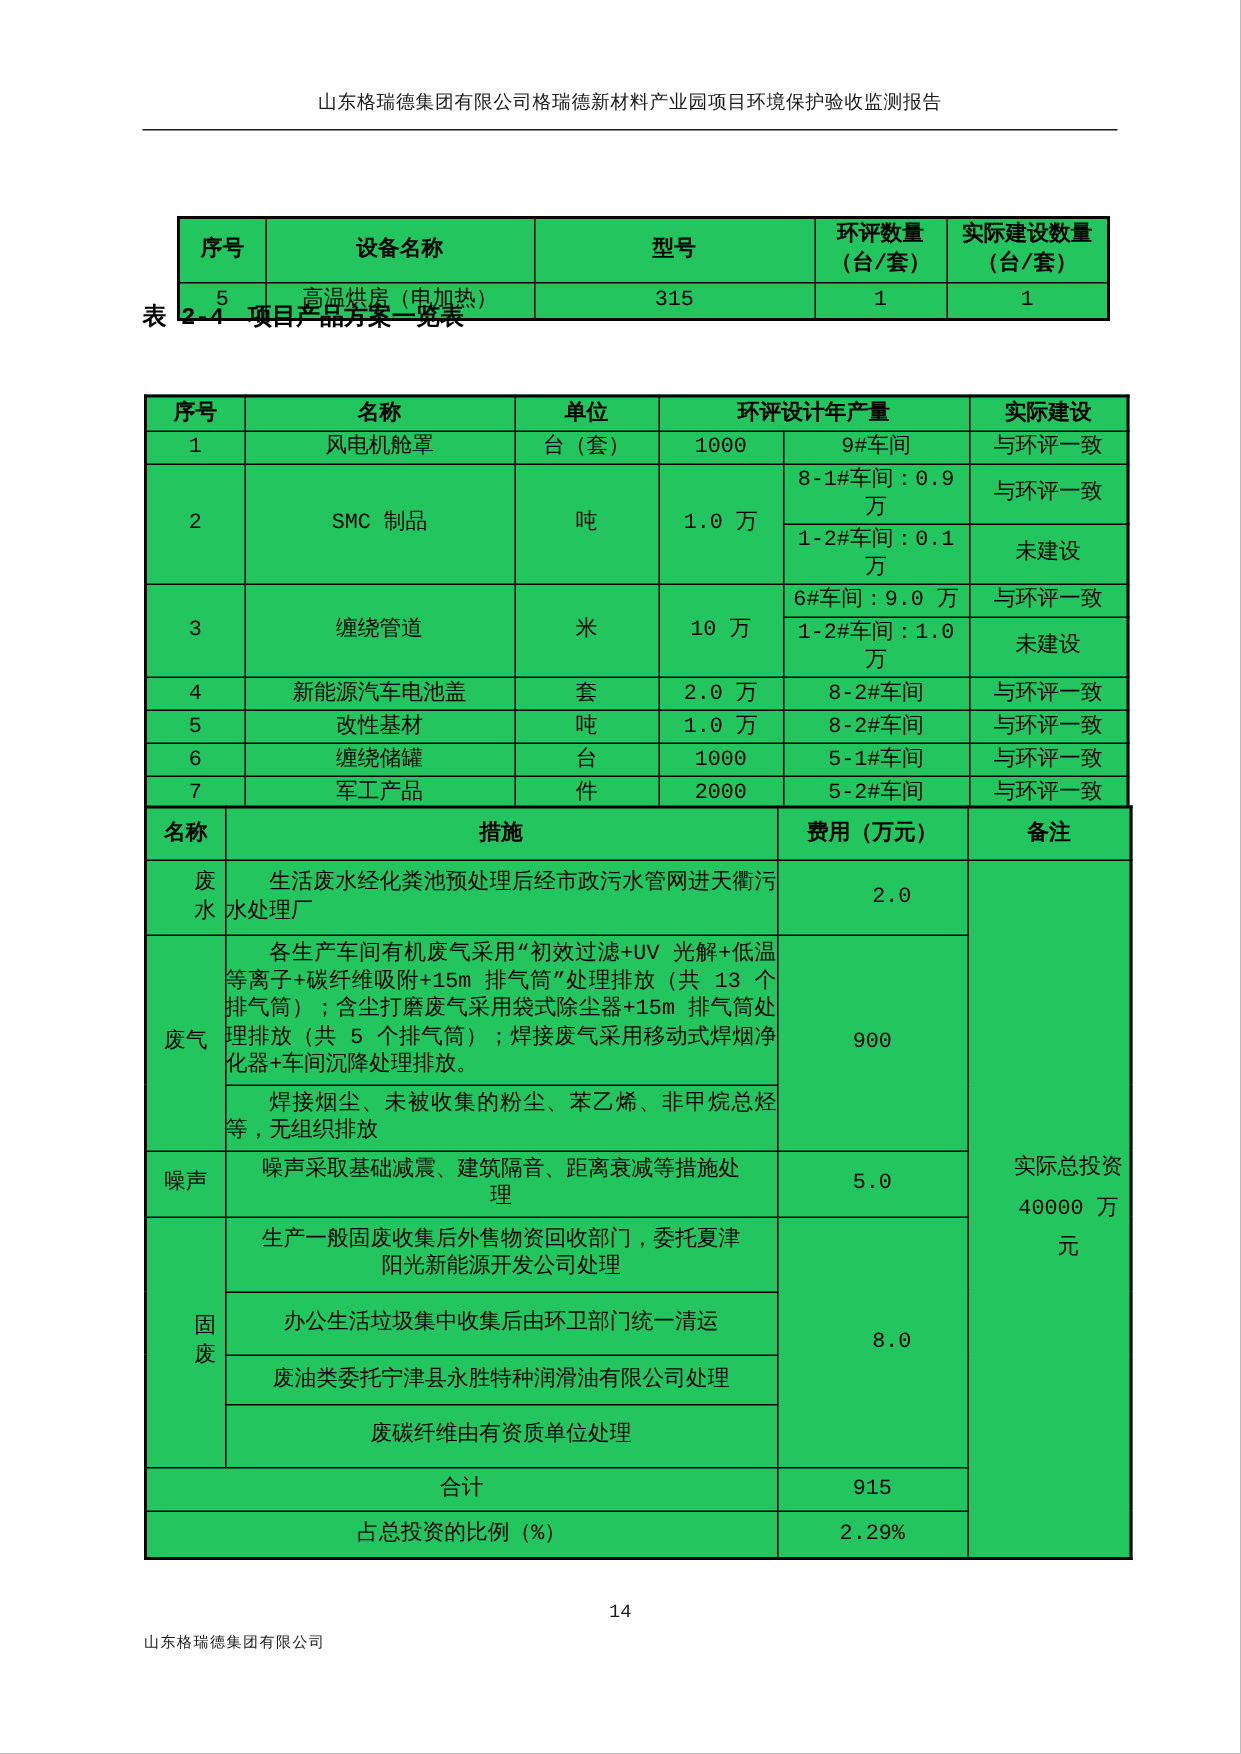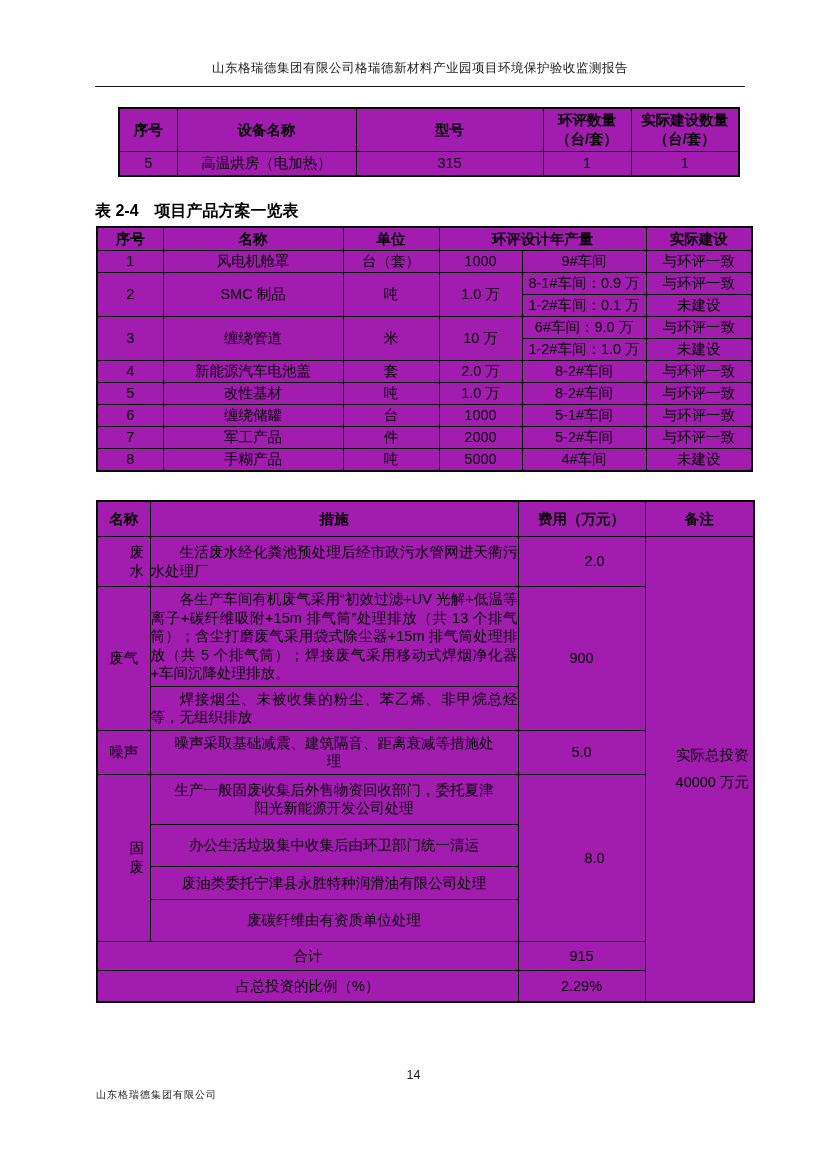--- a/index.html
+++ b/index.html
@@ -1,33 +1,33 @@
 <!DOCTYPE html>
 <html lang="zh"><head>
 <meta charset="utf-8">
 <style>
   html,body { margin:0; padding:0; background:#888; }
   .page {
     position:relative;
     width:827px; height:1169px;
     margin:0 auto;
     background:#ffffff;
-    font-family:Liberation Sans, sans-serif;
+    font-family:Liberation Mono, monospace;
     color:#000;
     overflow:hidden;
   }
   
   .doc-header {
     position:absolute; left:95px; top:60px; width:650px;
     text-align:center; font-size:12.5px; letter-spacing:.5px; color:#1a1a1a;
     padding-bottom:9px;
     border-bottom:1.5px solid #1a1a1a;
   }
   
-  table { border-collapse:collapse; table-layout:fixed; background:#a21caf; }
+  table { border-collapse:collapse; table-layout:fixed; background:#22c55e;margin-top:37px; }
   th, td {
     border:1px solid #000;
     text-align:center; vertical-align:middle;
     font-weight:normal; font-size:14.5px; line-height:1.28;
     padding:1px 2px;
     word-break:break-all;
   }
   th { font-weight:bold; }
   .tbl { border:2px solid #000; }
   .tbl thead th { border-bottom:1.5px solid #000; }

